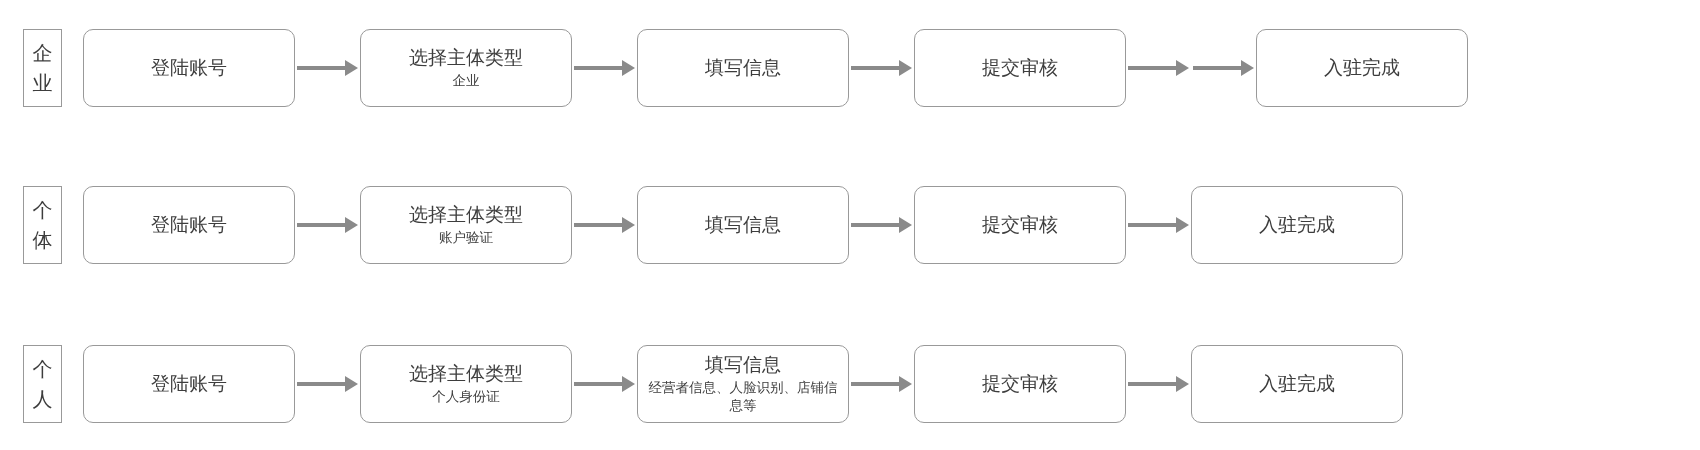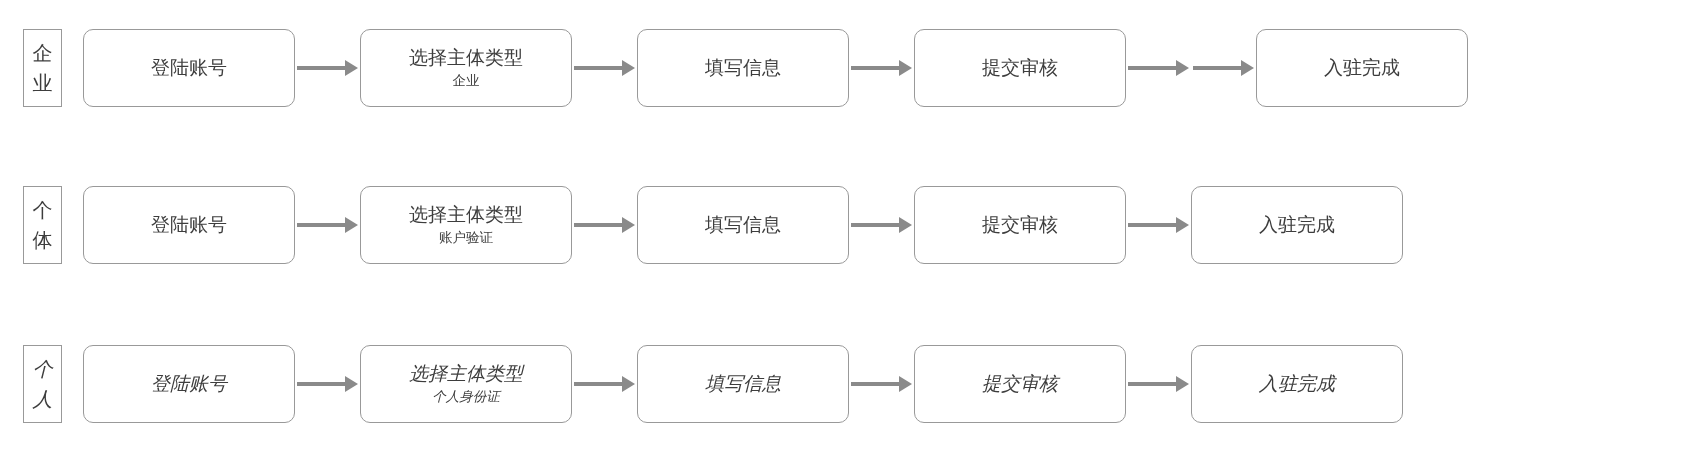--- a/index.html
+++ b/index.html
@@ -24,21 +24,21 @@
   }
   .flow-row {
     position: absolute;
     left: 23px;
     height: 80px;
     display: flex;
     align-items: center;
   }
   .flow-row.r0 { top: 28px; }
   .flow-row.r1 { top: 185px; }
-  .flow-row.r2 { top: 344px; font-style: italic; }
+  .flow-row.r2 { top: 344px; }
 
   .row-label {
     width: 39px;
     height: 78px;
     border: 1.5px solid var(--border);
     background: var(--bg);
     display: flex;
     align-items: center;
     justify-content: center;
     margin-right: 21px;
@@ -197,20 +197,22 @@
     <div class="step-box">
       <div class="step-title">选择主体类型</div>
       <div class="step-subtitle">个人身份证</div>
     </div>
     <div class="arrow">
         <div class="arrow-shaft"></div>
         <div class="arrow-head"></div>
       </div>
     <div class="step-box">
       <div class="step-title">填写信息</div>
+      <div class="step-subtitle">经营者信息、人脸识别、店铺信
+息等</div>
     </div>
     <div class="arrow">
         <div class="arrow-shaft"></div>
         <div class="arrow-head"></div>
       </div>
     <div class="step-box">
       <div class="step-title">提交审核</div>
     </div>
     <div class="arrow">
         <div class="arrow-shaft"></div>

